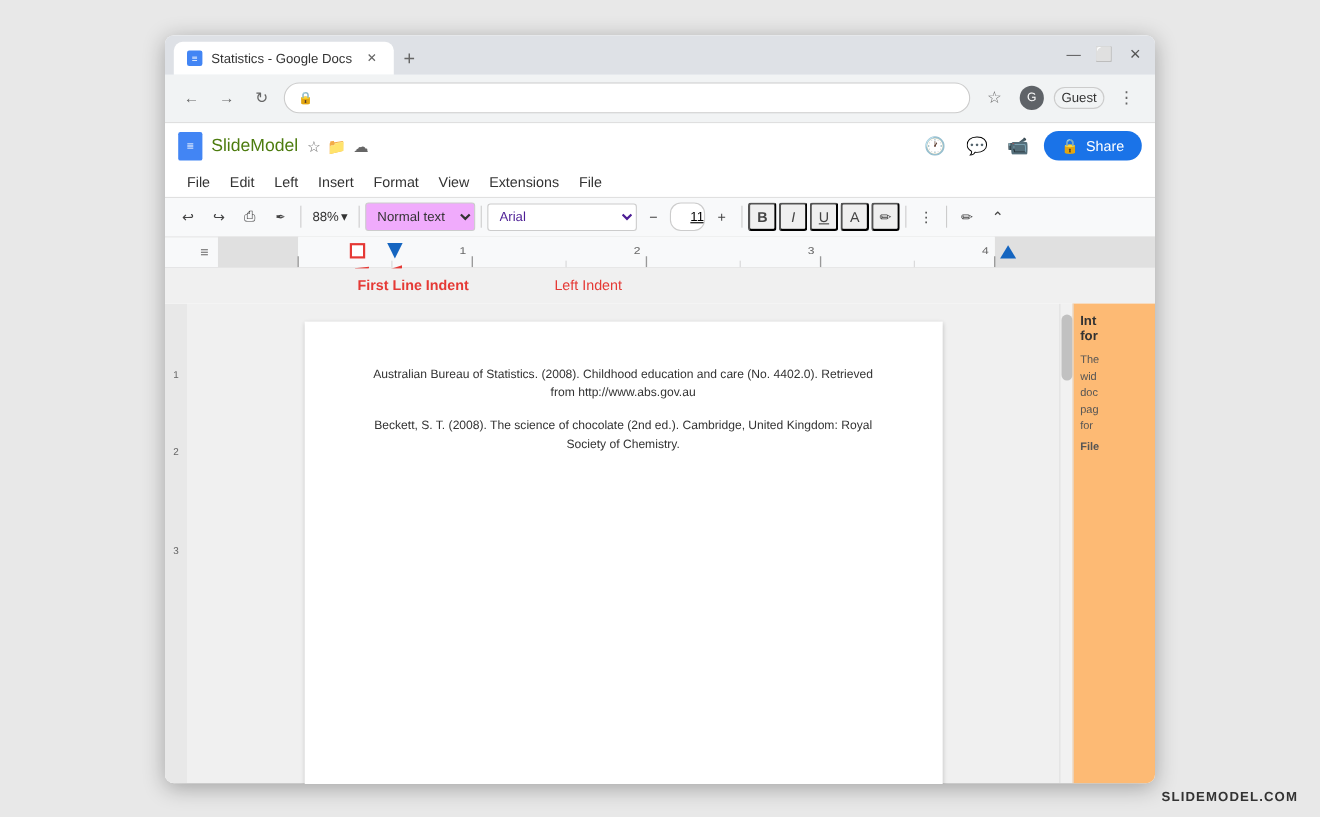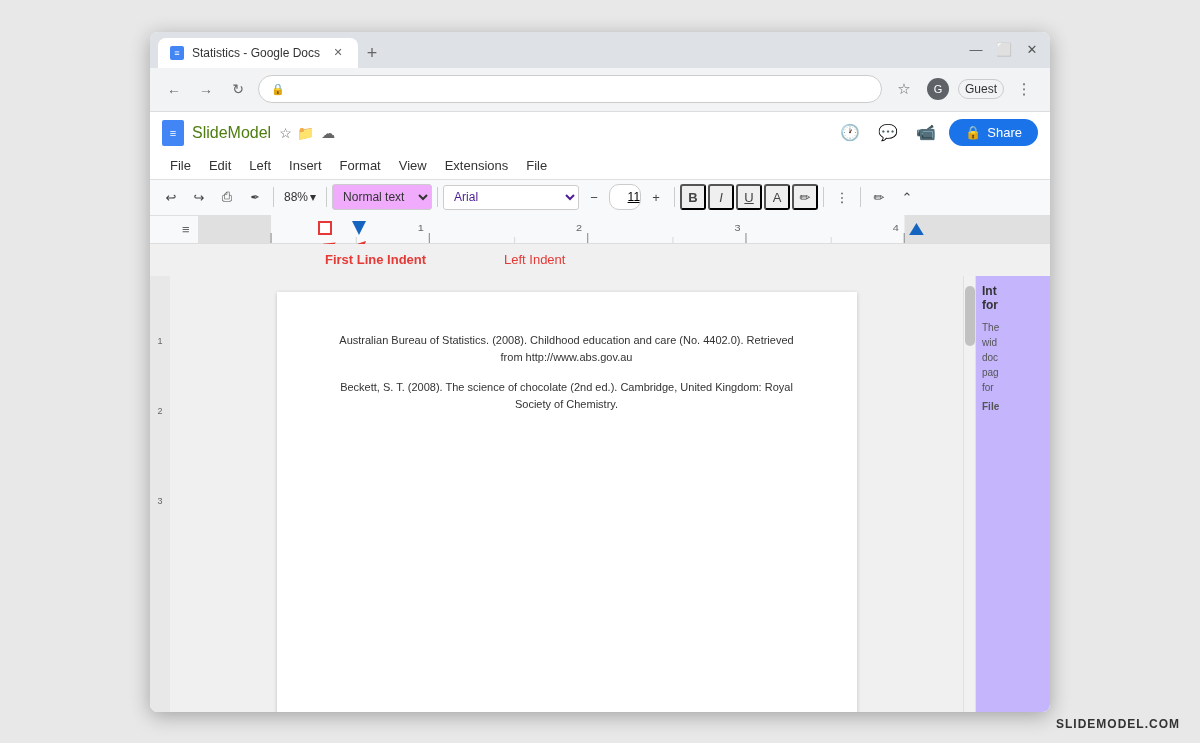--- a/index.html
+++ b/index.html
@@ -646,21 +646,21 @@
               <span>Society of Chemistry.</span>
             </p>
           </div>
         </div>
       </div>
 
       <div class="scrollbar-track">
         <div class="scrollbar-thumb"></div>
       </div>
 
-      <div style="width:75px;background:#c4b5fd;border-left:1px solid #e0e0e0;padding:8px 6px;overflow:hidden;position:relative;">
+      <div style="width:75px;background:#fdba74;border-left:1px solid #e0e0e0;padding:8px 6px;overflow:hidden;position:relative;">
         <div style="font-size:12px;font-weight:bold;color:#333;">
           <span>Int</span><br>
           <span>for</span>
         </div>
         <div style="margin-top:8px;font-size:10px;color:#555;line-height:1.5;">
           <div>The</div>
           <div>wid</div>
           <div>doc</div>
           <div>pag</div>
           <div>for</div>

